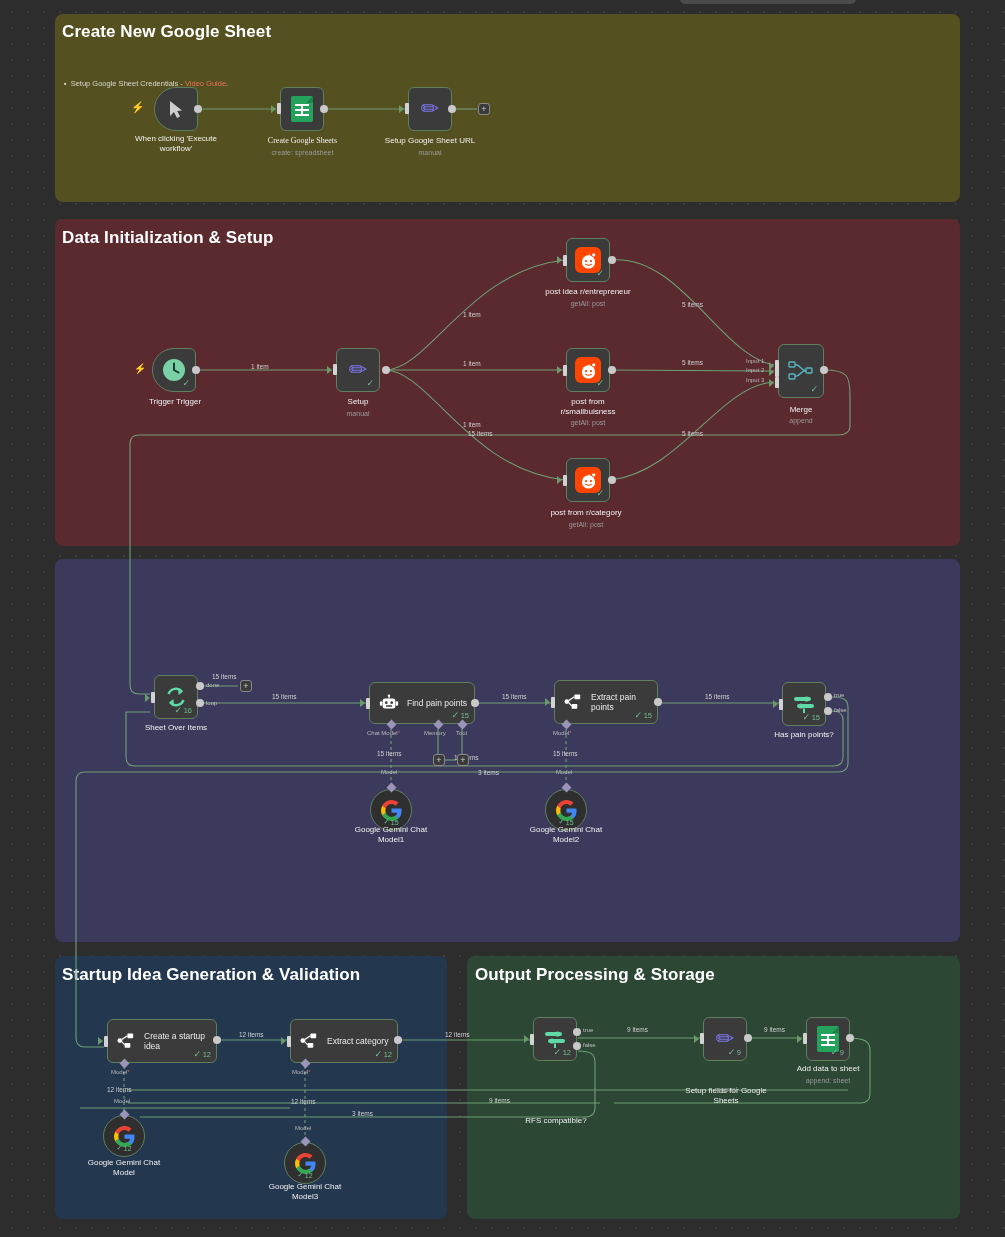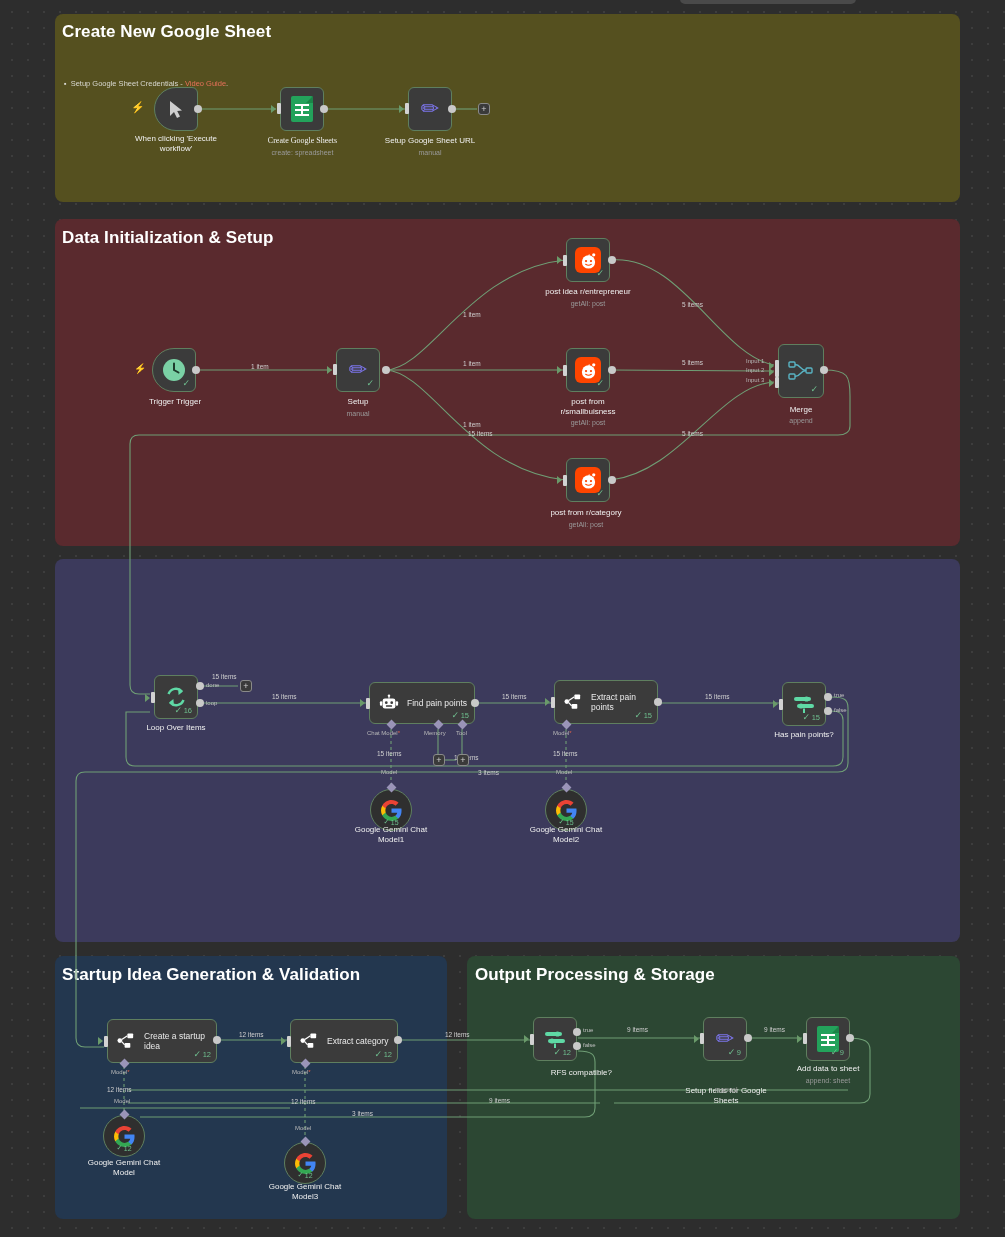--- a/index.html
+++ b/index.html
@@ -410,21 +410,21 @@
       </span>
   </div>
   <div class="port-in" style="left:151px; top:692px;"></div>
   <div class="arrow-in" style="left:145px; top:694px;"></div>
   <div class="port-out" style="left:196px; top:682px;"></div>
   <div class="ep-label" style="left:206px; top:682px;">done</div>
   <div class="port-out" style="left:196px; top:699px;"></div>
   <div class="ep-label" style="left:206px; top:700px;">loop</div>
   <div class="conn-label" style="left:210px; top:673px;">15 items</div>
   <div class="plusbox" style="left:240px; top:680px;">+</div>
-  <div class="node-label" style="left:124px; top:723px; width:104px;">Loop Over Items</div>
+  <div class="node-label" style="left:124px; top:723px; width:104px;">Sheet Over Items</div>
   <div class="conn-label" style="left:270px; top:693px;">15 items</div>
 
   <div class="node wide" style="left:369px; top:682px; width:106px; height:42px;">
     <span class="icon-wrap">
       <svg width="20" height="20" viewBox="0 0 22 22">
         <rect x="4" y="6" width="14" height="11" rx="2.5" fill="#fff"></rect>
         <rect x="1" y="9" width="2.6" height="5" rx="1.2" fill="#fff"></rect>
         <rect x="18.4" y="9" width="2.6" height="5" rx="1.2" fill="#fff"></rect>
         <circle cx="11" cy="3" r="1.4" fill="#fff"></circle>
           <path d="M11 4 L11 6" stroke="#fff" stroke-width="1.2"></path>
@@ -651,21 +651,21 @@
         <span class="tick">✓</span>
         <span>12</span>
       </span>
   </div>
   <div class="port-in" style="left:530px; top:1034px;"></div>
   <div class="arrow-in" style="left:524px; top:1035px;"></div>
   <div class="port-out" style="left:573px; top:1028px;"></div>
   <div class="ep-label" style="left:583px; top:1027px;">true</div>
   <div class="port-out" style="left:573px; top:1042px;"></div>
   <div class="ep-label" style="left:583px; top:1042px;">false</div>
-  <div class="node-label" style="left:500px; top:1068px; width:112px;text-align:right;">RFS compatible?</div>
+  <div class="node-label" style="left:500px; top:1116px; width:112px;">RFS compatible?</div>
   <div class="conn-label" style="left:625px; top:1026px;">9 items</div>
   <div class="conn-label" style="left:487px; top:1097px;">9 items</div>
 
   <div class="node sq" style="left:703px; top:1017px;">
     <span class="pencil">✏</span>
     <span class="check">
         <span class="tick">✓</span>
         <span>9</span>
       </span>
   </div>

